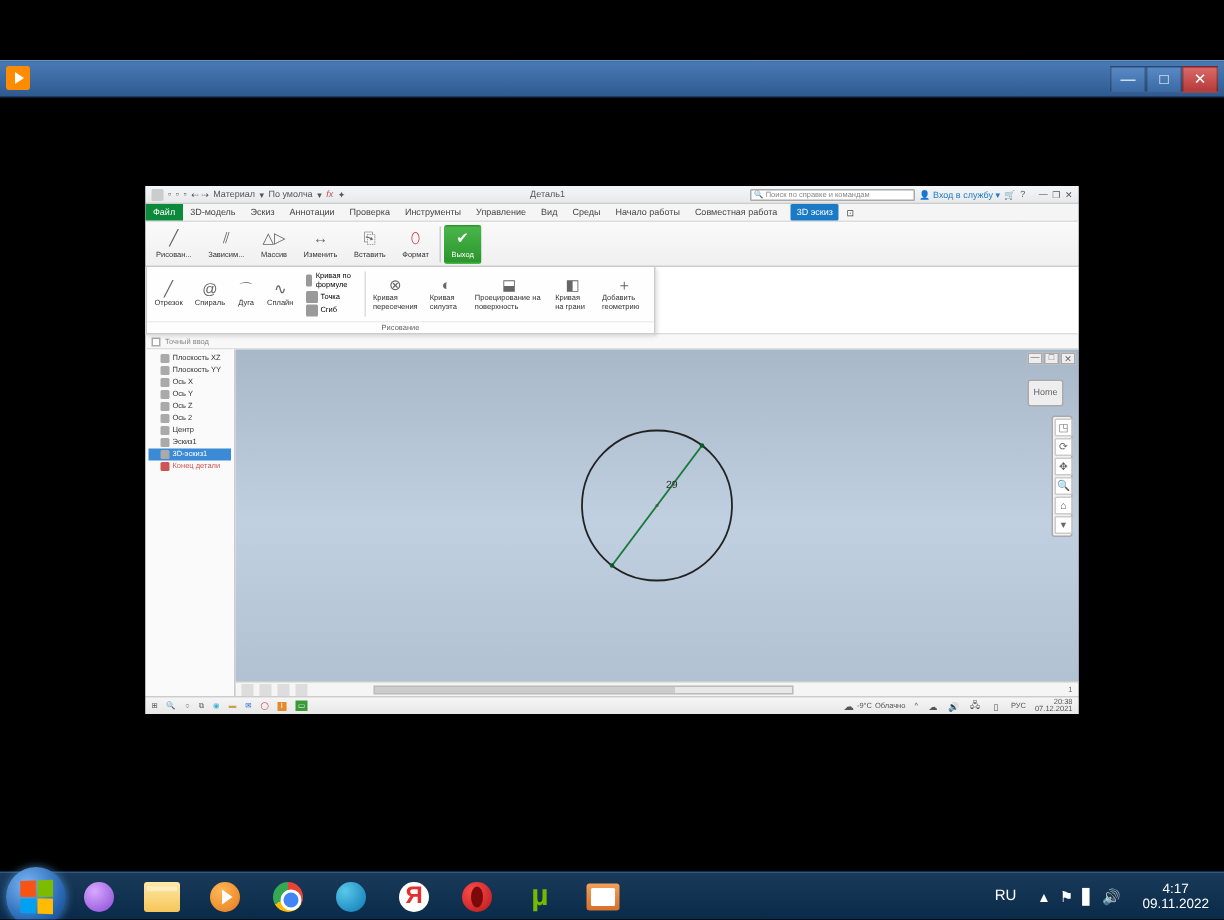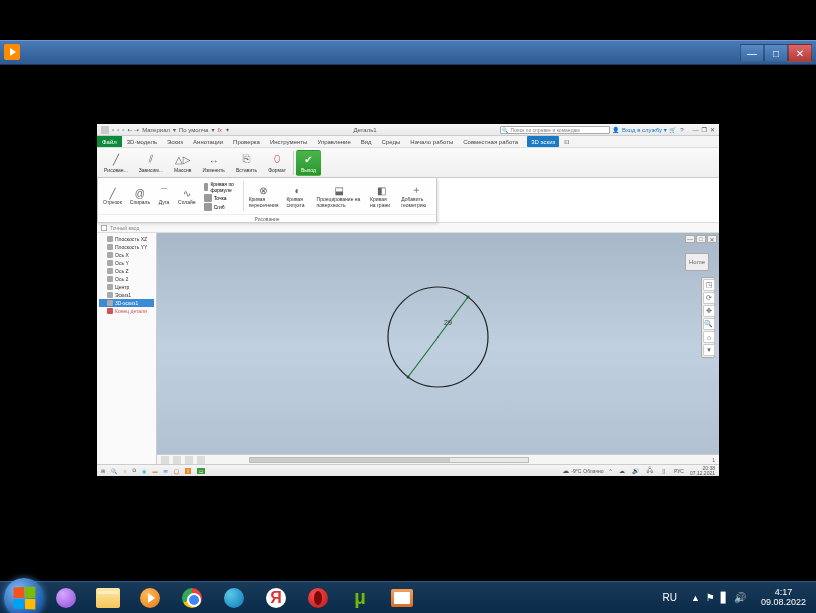--- a/index.html
+++ b/index.html
@@ -395,15 +395,15 @@
   <div class="flex"></div>
   <div class="lang">RU</div>
   <div class="sys-tray">
     <span class="arrow-up">▲</span>
     <span>⚑</span>
     <span>▋</span>
     <span>🔊</span>
   </div>
   <div class="clock-area">
     <div>4:17</div>
-    <div>09.08.2022</div>
+    <div>09.11.2022</div>
   </div>
 </div>
 
 </body></html>

